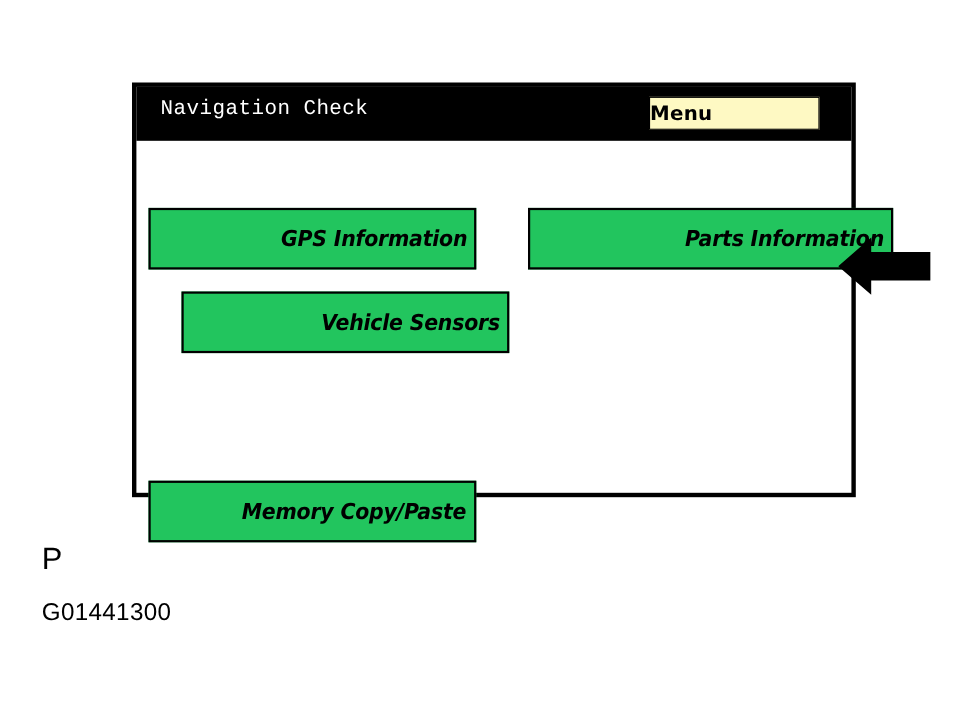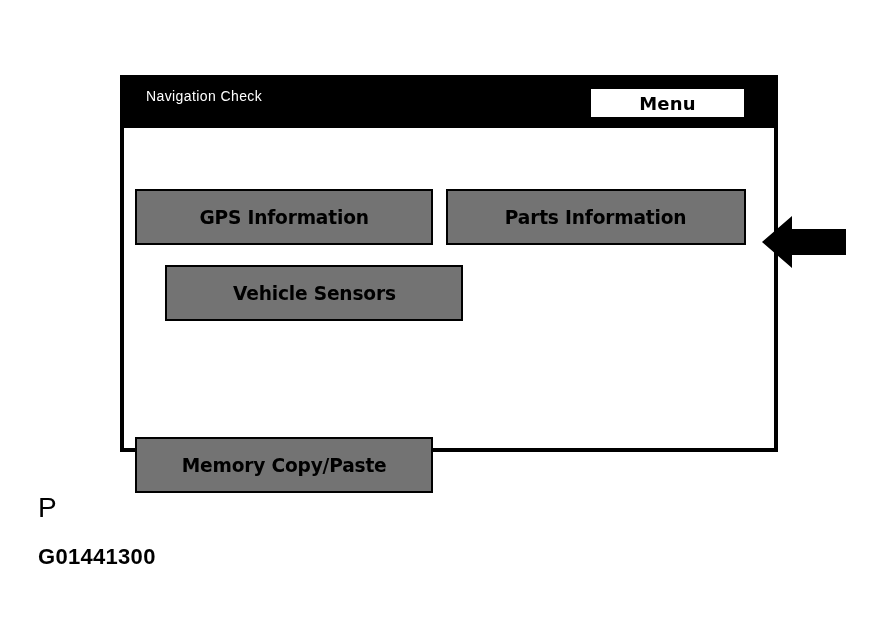--- a/index.html
+++ b/index.html
@@ -38,38 +38,37 @@
     width: 100%;
     height: 49px;
     background: #000000;
     box-sizing: border-box;
   }
   #screen-title {
     position: absolute;
     left: 22px;
     top: 9px;
     color: #ffffff;
-    font-family: Liberation Sans, sans-serif;
-    font-size: 14px;
+    font-family: Liberation Mono, monospace;
+    font-size: 19px;
     font-weight: 400;
     letter-spacing: 0.4px;
     white-space: nowrap;
   }
   #menu-button {
     position: absolute;
     left: 466px;
     top: 9px;
     width: 155px;
     height: 30px;
-    background: #ffffff;
+    background: #fef9c3;
     border: 1px solid #000000;
     box-sizing: border-box;
     display: flex;
     align-items: center;
-    justify-content: center;
     cursor: pointer;
   }
   #menu-button .lbl {
     color: #000000;
     font-family: "DejaVu Sans", sans-serif;
     font-size: 18px;
     font-weight: 700;
     letter-spacing: 0.2px;
     white-space: nowrap;
   }
@@ -79,44 +78,45 @@
     position: absolute;
     left: 0;
     top: 49px;
     width: 100%;
     height: 320px;
   }
 
   .menu-btn {
     position: absolute;
     box-sizing: border-box;
-    background: #737373;
+    background: #22c55e;
     border: 2px solid #000000;
     display: flex;
     align-items: center;
-    justify-content: center;
+    justify-content: flex-end;
     cursor: pointer;
+    font-style: italic;
   }
   .menu-btn.emphasized {
     border-width: 5px;
   }
   .menu-btn .lbl {
     color: #000000;
     font-family: "DejaVu Sans", sans-serif;
     font-size: 20px;
     font-weight: 700;
     letter-spacing: -0.2px;
     white-space: nowrap;
     transform: scaleX(0.93);
   }
 
   
   .col-left  { left: 11px;  width: 298px; }
   
-  .col-right { left: 322px; width: 300px; }
+  .col-right { left: 356px; width: 332px; }
 
   .row-1 { top: 61px;  height: 56px; }
   .row-2 { top: 137px; height: 56px; margin-left: 30px; }
   .row-3 { top: 213px; height: 58px; }
   .row-4 { top: 289px; height: 56px; margin-top: 20px; }
 
   
   #pointer-arrow {
     position: absolute;
     left: 762px;
@@ -136,21 +136,21 @@
     font-weight: 400;
     color: #000000;
     letter-spacing: 0.5px;
   }
   #caption-code {
     position: absolute;
     left: 38px;
     top: 544px;
     font-family: "Liberation Sans", sans-serif;
     font-size: 22px;
-    font-weight: 700;
+    font-weight: 400;
     color: #000000;
     letter-spacing: 0.3px;
   }
 </style>
 </head>
 <body>
 
 <div id="device-panel">
 
   <div id="title-bar">

